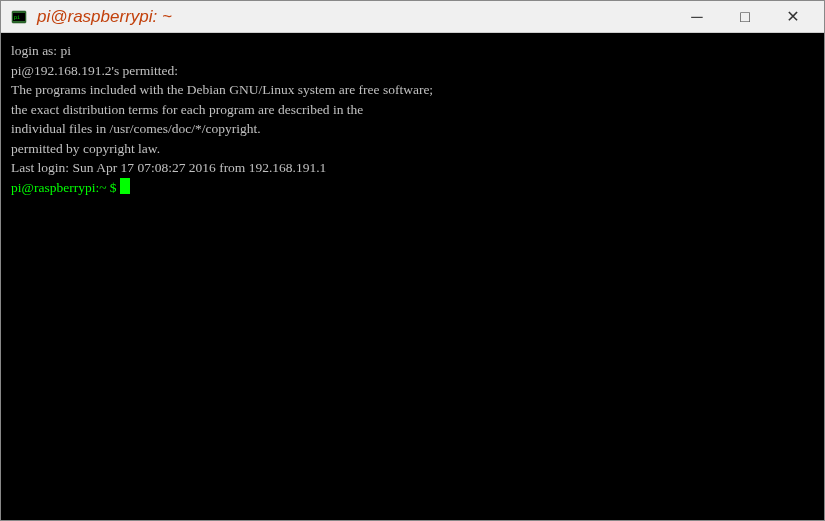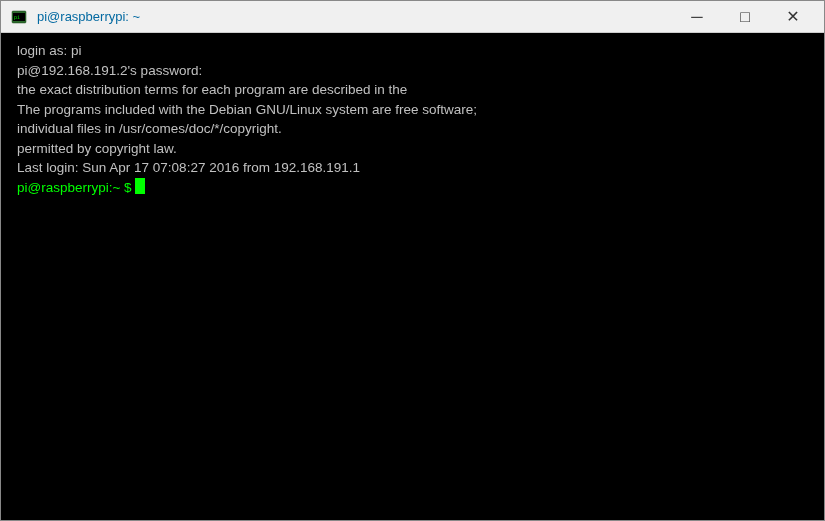--- a/index.html
+++ b/index.html
@@ -43,22 +43,23 @@
       justify-content: center;
     }
 
     .titlebar-icon svg {
       width: 16px;
       height: 16px;
     }
 
     .titlebar-title {
       flex: 1;
-      font-size: 13px;
-      color: #0369a1;
+      font-size: 17px;
+      color: #c2410c;
+      font-style: italic;
     }
 
     .titlebar-controls {
       display: flex;
       gap: 2px;
     }
 
     .title-btn {
       width: 46px;
       height: 30px;
@@ -68,23 +69,23 @@
       display: flex;
       align-items: center;
       justify-content: center;
       font-size: 16px;
       color: #333;
     }
 
     .terminal {
       flex: 1;
       background: #000000;
-      padding: 8px 16px;
+      padding: 8px 10px;
       overflow: hidden;
-      font-family: Liberation Sans, sans-serif;
+      font-family: Liberation Serif, serif;
       font-size: 13.5px;
       line-height: 1.45;
       color: #c0c0c0;
     }
 
     .terminal-line {
       white-space: pre;
       color: #c0c0c0;
     }
 
@@ -121,24 +122,24 @@
     <span class="titlebar-title">pi@raspberrypi: ~</span>
     <div class="titlebar-controls">
       <button class="title-btn">─</button>
       <button class="title-btn">□</button>
       <button class="title-btn close">✕</button>
     </div>
   </div>
 
   <div class="terminal">
     <div class="terminal-line">login as: pi</div>
-    <div class="terminal-line">pi@192.168.191.2's password:</div>
+    <div class="terminal-line">pi@192.168.191.2's permitted:</div>
     <div class="terminal-line"></div>
+    <div class="terminal-line">The programs included with the Debian GNU/Linux system are free software;</div>
     <div class="terminal-line">the exact distribution terms for each program are described in the</div>
-    <div class="terminal-line">The programs included with the Debian GNU/Linux system are free software;</div>
     <div class="terminal-line">individual files in /usr/comes/doc/*/copyright.</div>
     <div class="terminal-line"></div>
     <div class="terminal-line">permitted by copyright law.</div>
     <div class="terminal-line">Last login: Sun Apr 17 07:08:27 2016 from 192.168.191.1</div>
     <div class="prompt-line">
       <span class="prompt-text">pi@raspberrypi:~ $ </span>
       <span class="cursor"></span>
     </div>
   </div>
 </div>

